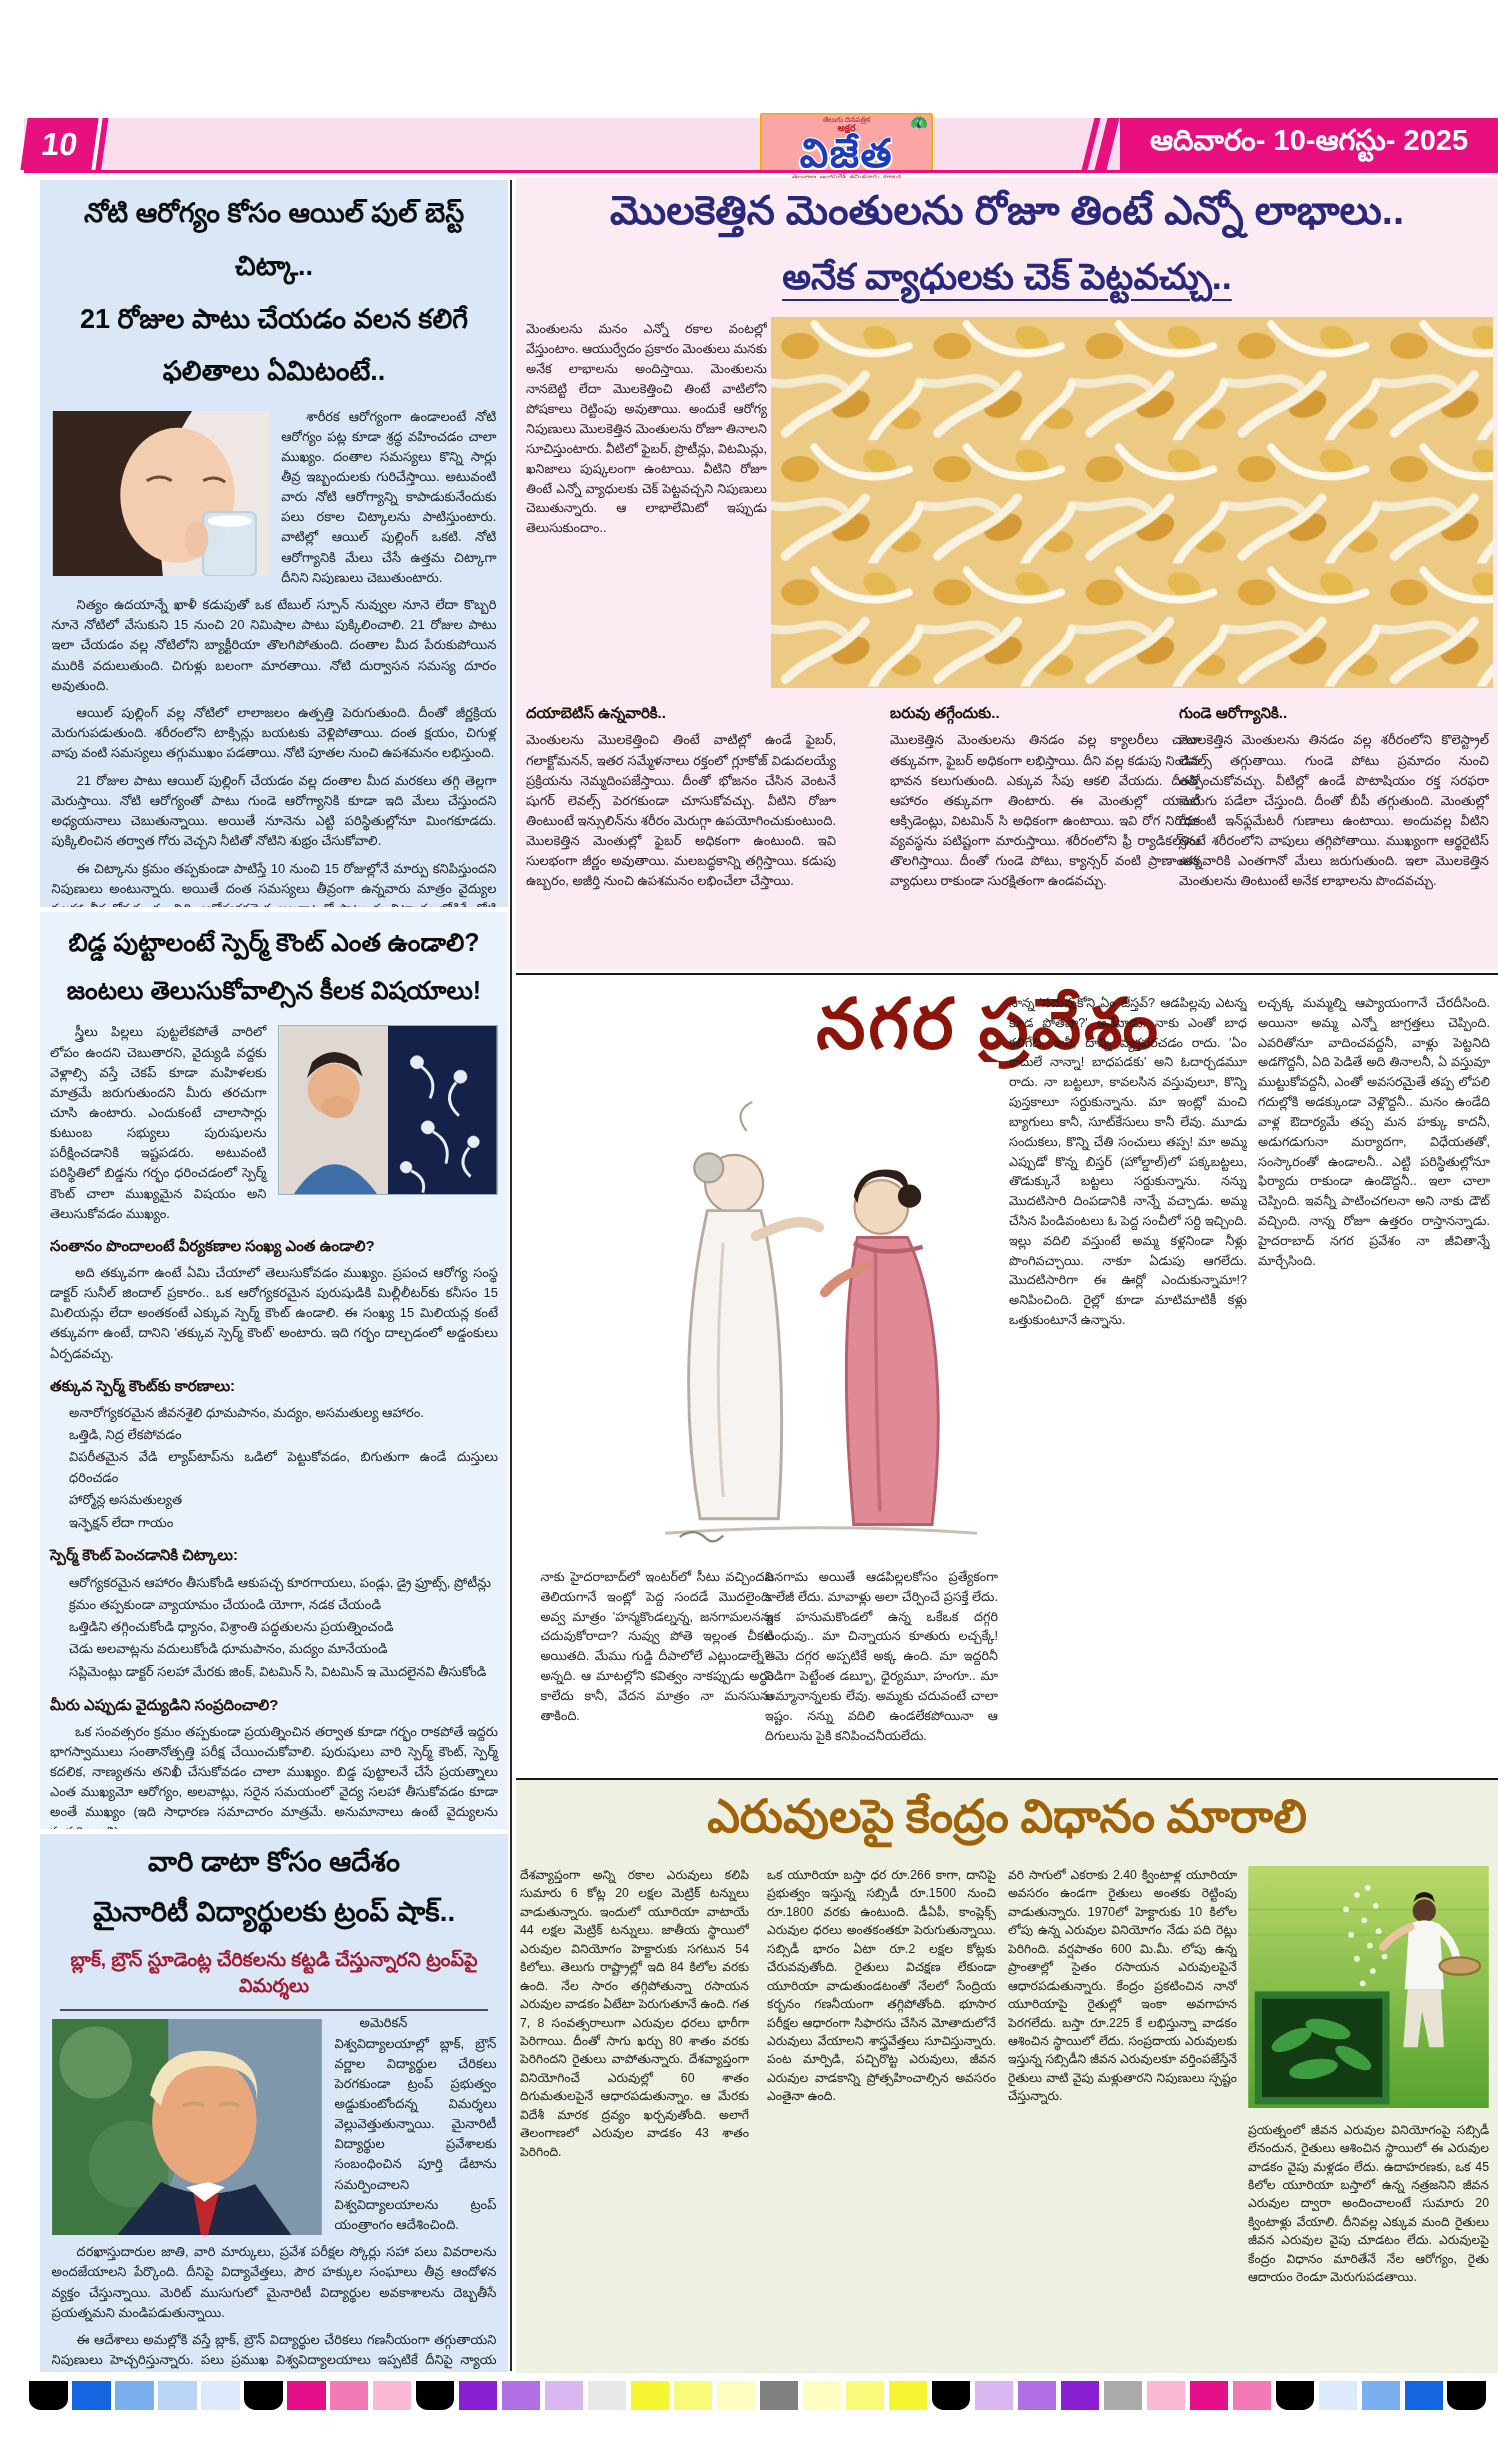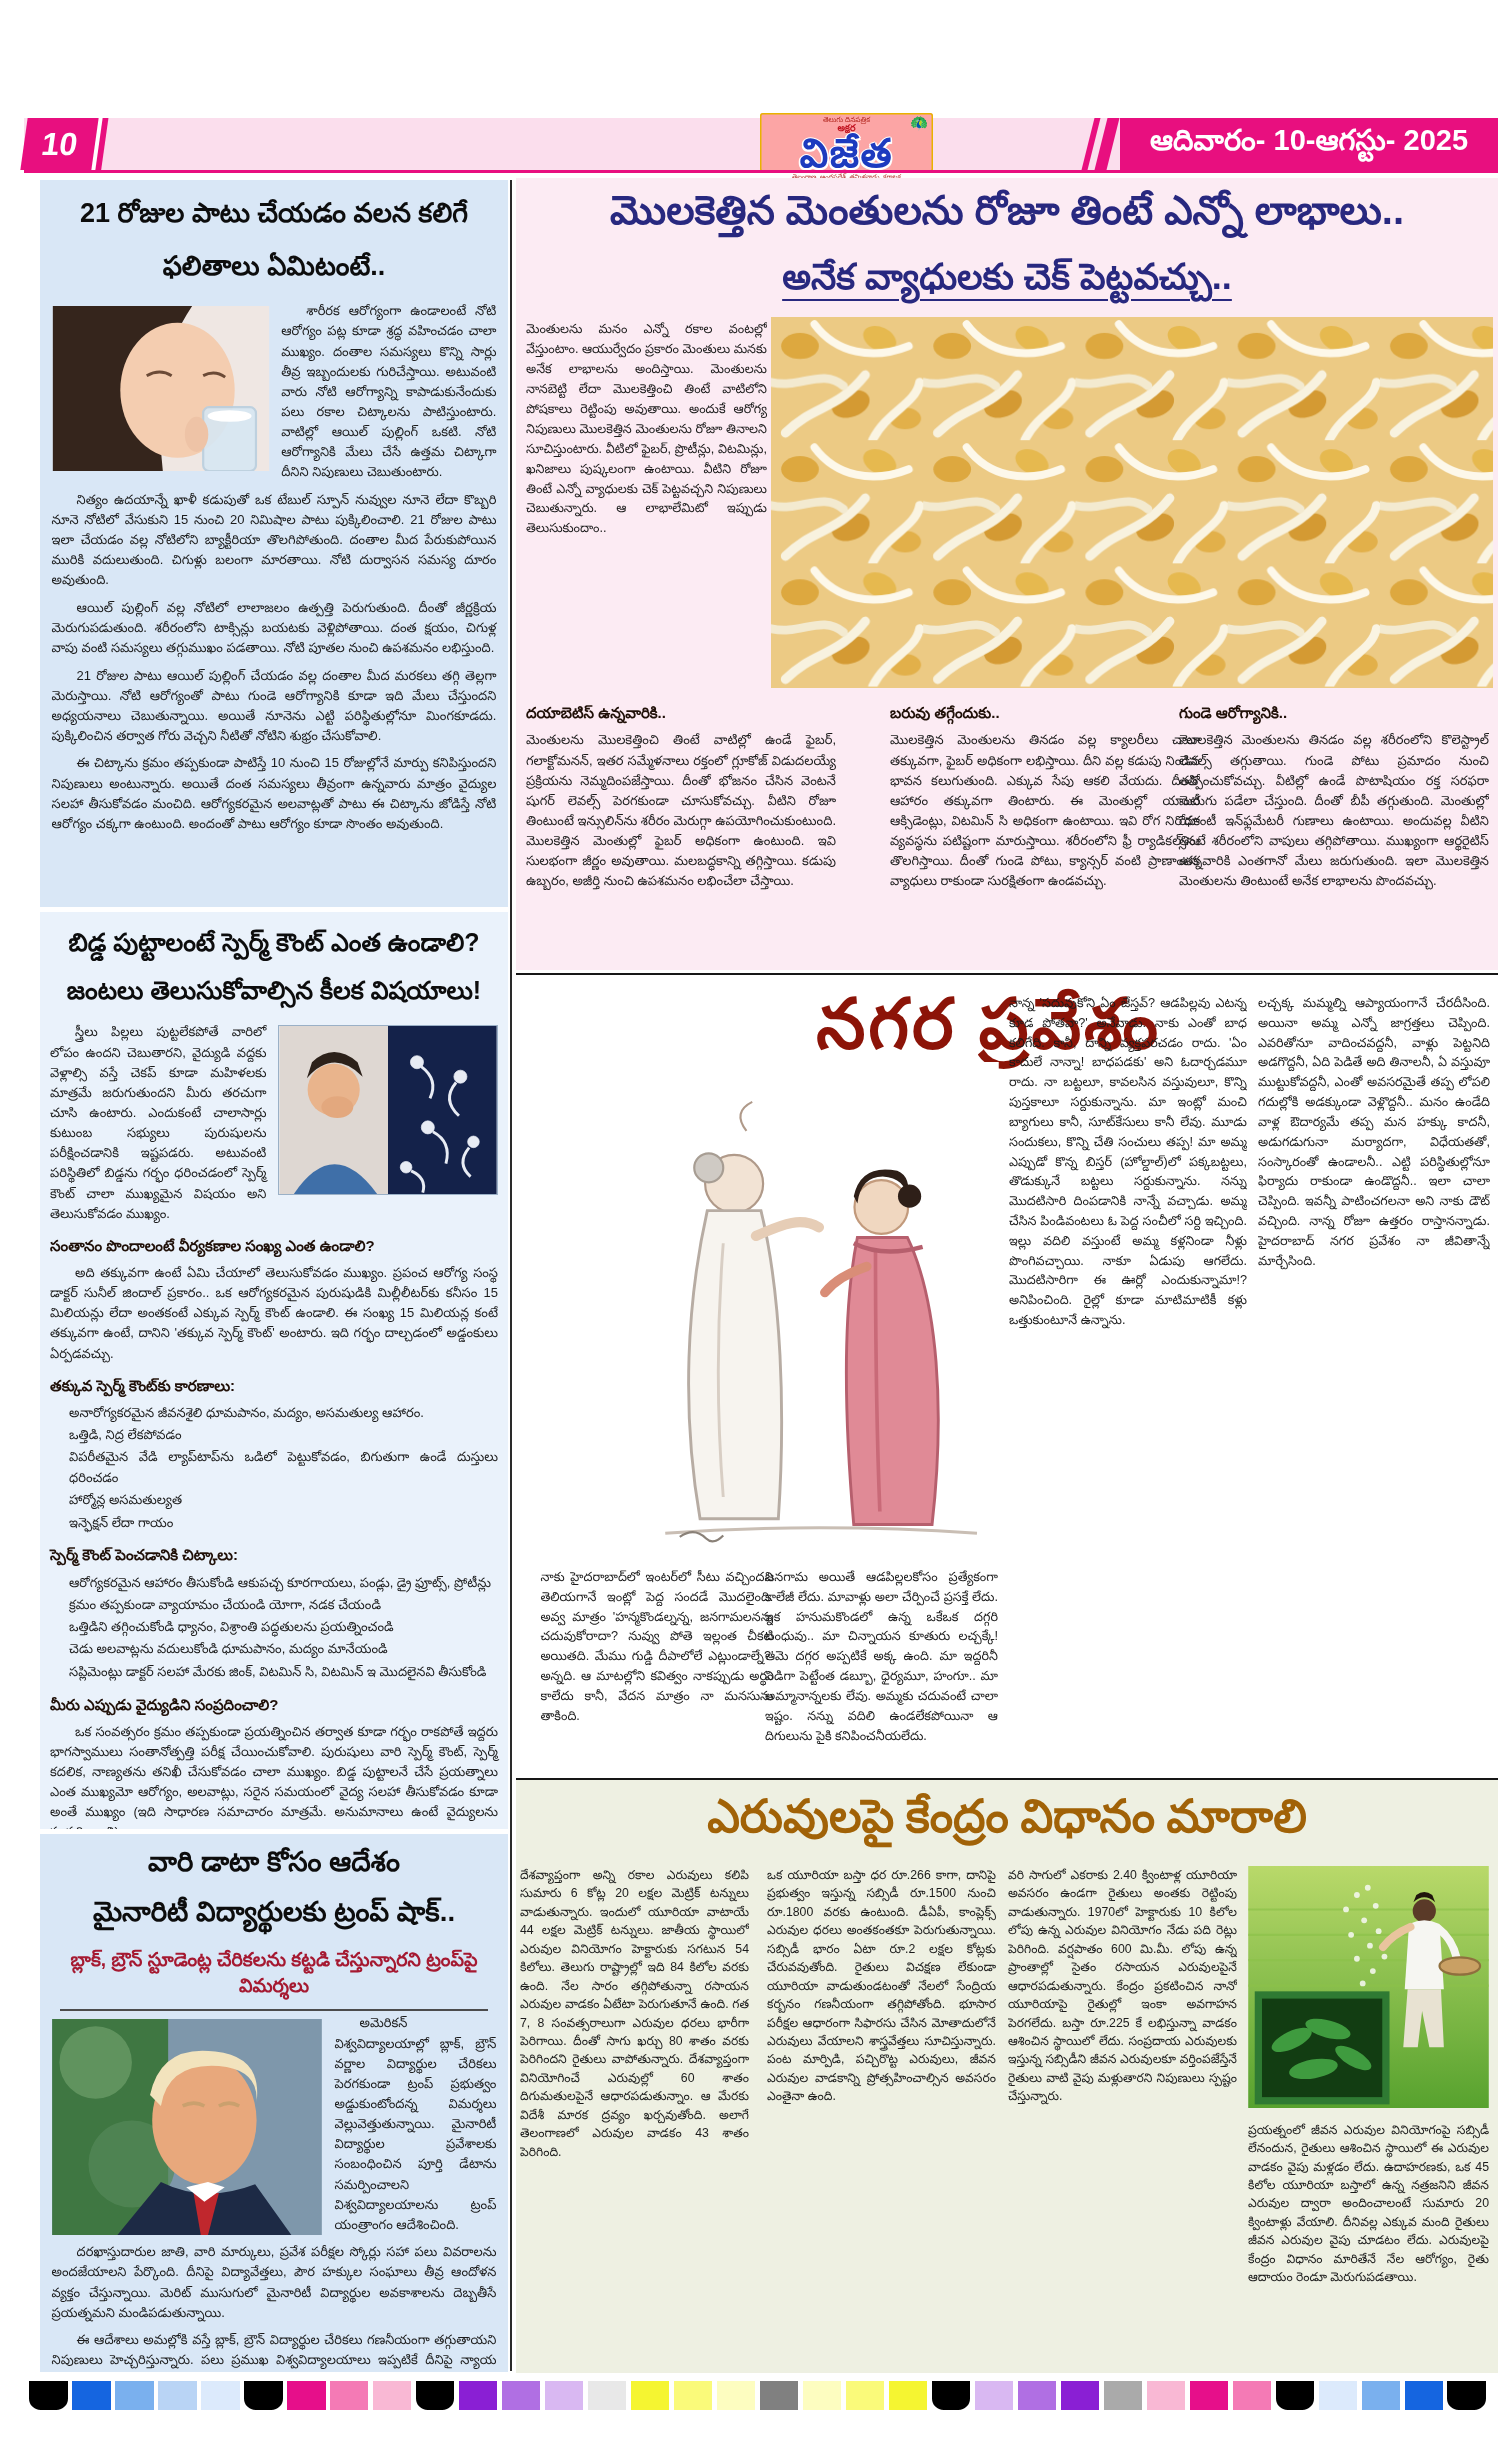--- a/index.html
+++ b/index.html
@@ -92,20 +92,21 @@
     <div class="m-title">విజేత</div>
     <div class="m-bottom">తెలంగాణ, ఆంధ్రప్రదేశ్, తమిళనాడు, కర్ణాటక</div>
     <span class="m-feather">🦚</span>
   </div>
   <div class="hdr-date">ఆదివారం- 10-ఆగస్టు- 2025</div>
   <div class="hdr-rule"></div>
 
   <div class="vdivider"></div>
 
   <div class="lcol blk-blue a1" style="position:absolute;">
+    <div class="h-oil">నోటి ఆరోగ్యం కోసం ఆయిల్ పుల్ బెస్ట్ చిట్కా..</div>
     <div class="h-oil">21 రోజుల పాటు చేయడం వలన కలిగే</div>
     <div class="h-oil" style="margin-bottom:8.7px;">ఫలితాలు ఏమిటంటే..</div>
     <div class="body-t">
       <svg class="img-oil" viewBox="0 0 295 225">
         <rect width="295" height="225" fill="#efe7e3"></rect>
         <path d="M0 0 L190 0 C150 60 140 120 150 225 L0 225 Z" fill="#35251c"></path>
         <ellipse cx="170" cy="115" rx="78" ry="92" fill="#f4cdb0"></ellipse>
         <path d="M128 95 q18 -10 34 0" stroke="#6b4a36" stroke-width="4" fill="none"></path>
         <path d="M205 95 q16 -8 30 2" stroke="#6b4a36" stroke-width="4" fill="none"></path>
         <rect x="205" y="138" width="72" height="87" rx="8" fill="#d7e7f3" stroke="#b9cfdf" stroke-width="3" opacity="0.9"></rect>

